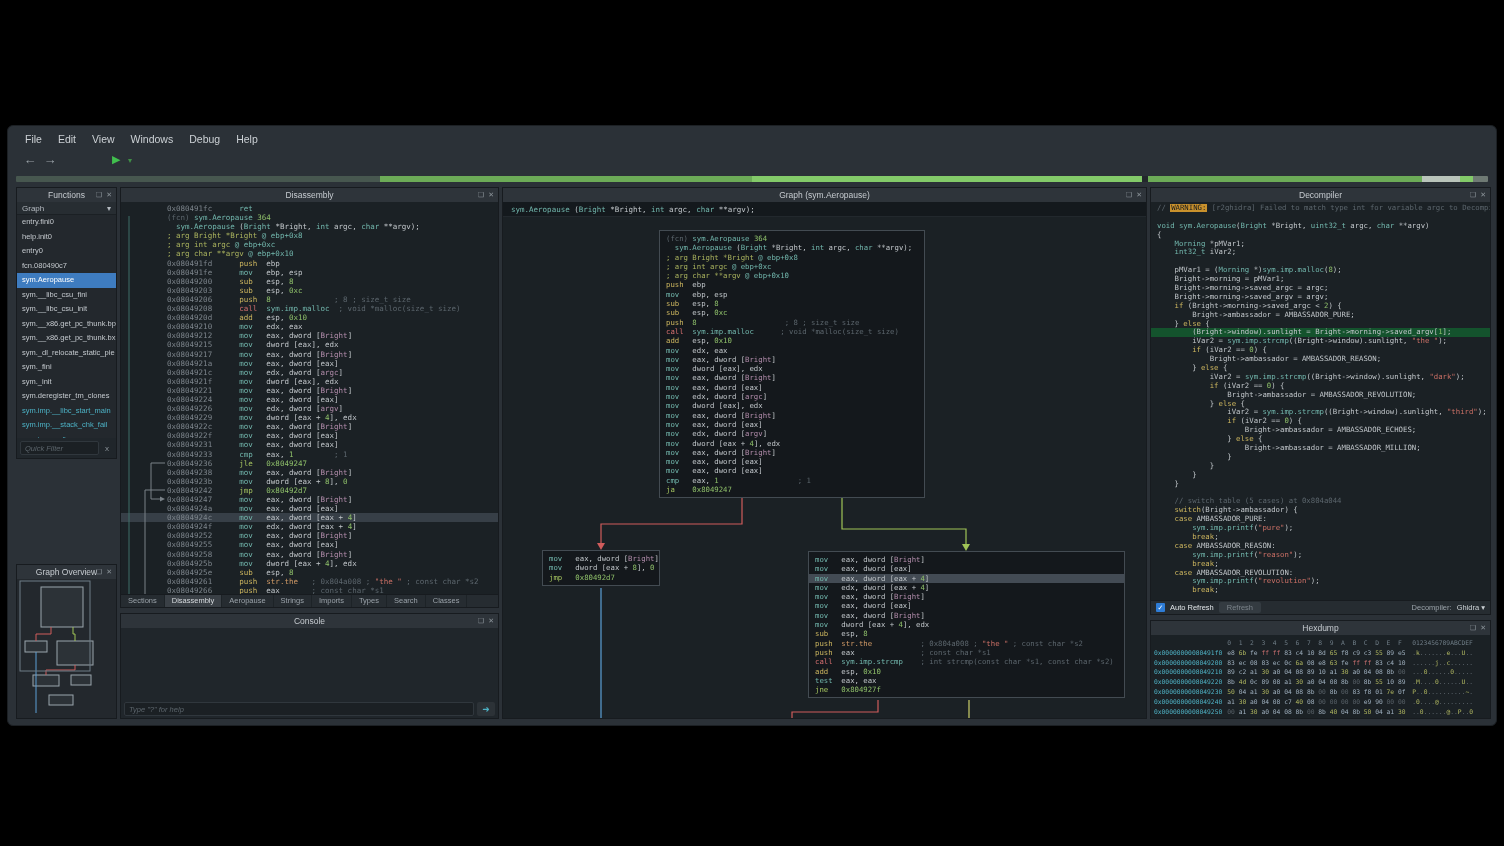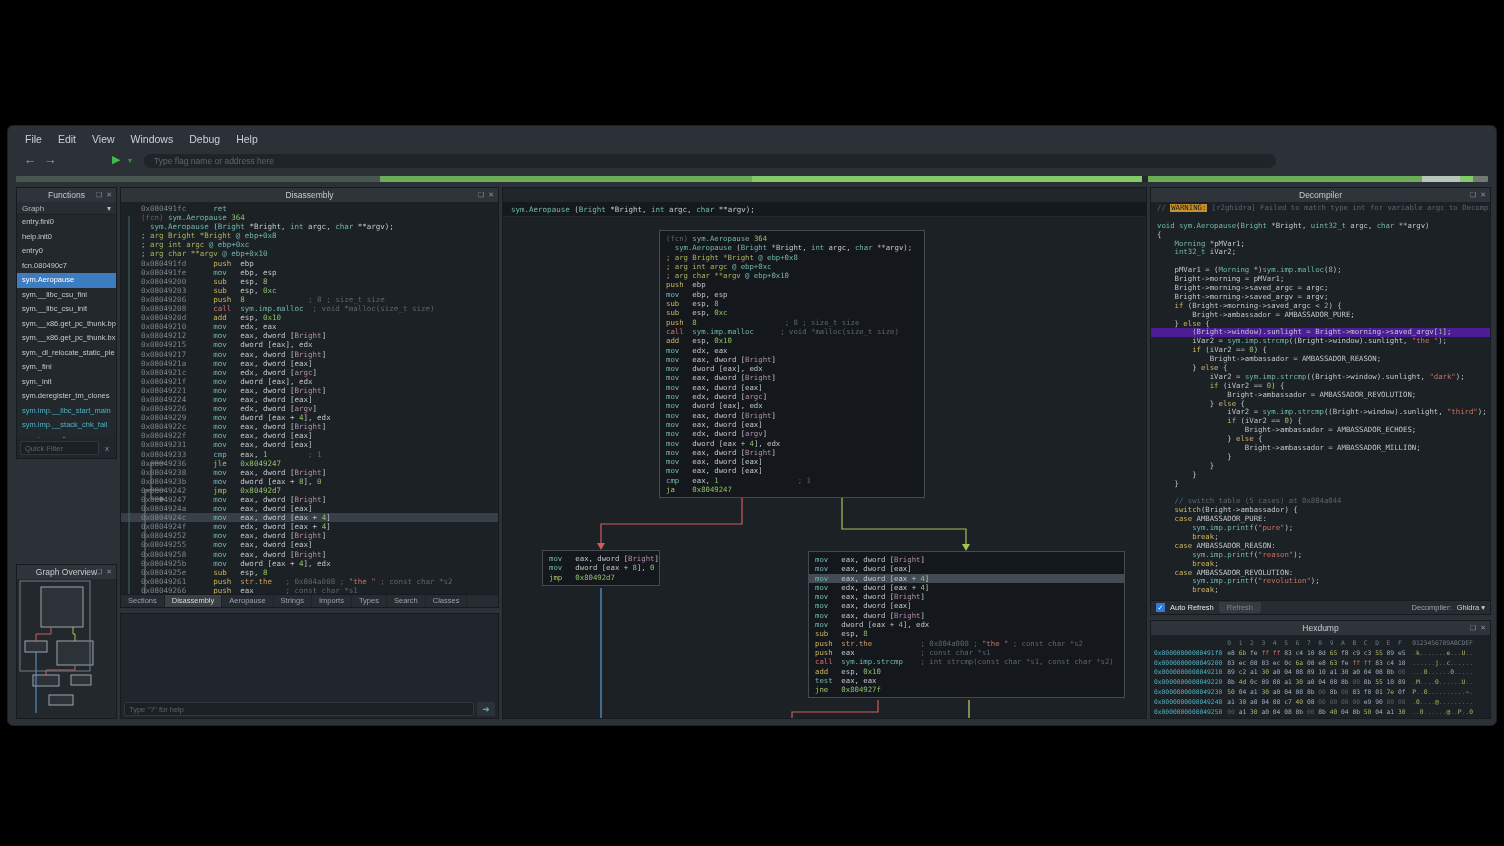--- a/index.html
+++ b/index.html
@@ -33,32 +33,32 @@
   
   #functions-panel { left:8px; top:61px; width:101px; height:272px; }
   .fn-colhead { height:13px; background:#272d32; border-bottom:1px solid #1b2024; display:flex;
                 align-items:center; justify-content:space-between; padding:0 5px; font-size:8px; color:#b4bac0; }
   .fn-list { position:absolute; top:27px; bottom:20px; left:0; right:0; overflow:hidden; background:#23282d; }
   .fn-item { height:14.5px; line-height:14.5px; padding-left:5px; font-size:7.5px; color:#c3c8cd; white-space:nowrap; overflow:hidden; }
   .fn-item.imp { color:#4cb1c4; }
   .fn-item.sel { background:#3e7cc0; color:#fff; }
   .fn-filter { position:absolute; bottom:3px; left:3px; right:3px; height:14px; display:flex; gap:2px; }
   .mini-input { flex:1; min-width:0; background:#1b2024; border:1px solid #30373d; border-radius:2px;
-                color:#c3c8cd; font-size:7.5px; padding:0 4px; outline:none; }
+                color:#c3c8cd; font-size:7.5px; padding:0 4px; outline:none;font-style:italic; }
   .clear-btn { width:12px; color:#8a9298; font-size:8px; display:flex; align-items:center; justify-content:center; }
 
   
   #overview-panel { left:8px; top:438px; width:101px; height:155px; }
   .overview-content { position:absolute; top:14px; bottom:0; left:0; right:0; background:#23282d; }
 
   
   #disassembly-panel { left:112px; top:61px; width:379px; height:421px; }
   .disasm-content { position:absolute; top:14px; bottom:13px; left:0; right:0; background:#1b2125; overflow:hidden; }
   .disasm-lines { font:7.5px/9.1px "DejaVu Sans Mono","Liberation Mono",monospace; padding-top:2px; position:relative; }
-  .disasm-lines .cl { padding-left:20px; height:9.1px; }
+  .disasm-lines .cl { padding-left:46px; height:9.1px; }
   .disasm-lines .cl.hl { background:#373f47; }
   .disasm-gutter { position:absolute; left:0; top:0; }
   .tabs-bar { position:absolute; bottom:0; left:0; right:0; height:13px; background:#262c31;
               display:flex; border-top:1px solid #171b1f; }
   .tab { padding:0 7px; font-size:7.5px; color:#9aa2a9; line-height:12px; border-right:1px solid #1d2327; }
   .tab.active { background:#3a4046; color:#d6dade; }
 
   
   #console-panel { left:112px; top:487px; width:379px; height:106px; }
   .console-content { position:absolute; top:14px; bottom:18px; left:0; right:0; background:#1b2125; overflow:hidden; padding:2px 6px; }
@@ -82,21 +82,21 @@
   .gnode .cl.hl { background:#434b54; }
   #gnode1 { left:156px; top:13px; width:266px; }
   #gnode2 { left:39px;  top:333px; width:118px; }
   #gnode3 { left:305px; top:334px; width:317px; }
 
   
   #decompiler-panel { left:1142px; top:61px; width:341px; height:428px; }
   .dec-content { position:absolute; top:14px; bottom:14px; left:0; right:0; background:#1b2125; overflow:hidden; padding-top:2px; }
   .dec-lines { font:7.3px/8.9px "DejaVu Sans Mono","Liberation Mono",monospace; }
   .dec-lines .cl { padding-left:6px; height:8.9px; }
-  .dec-lines .cl.hl { background:#4c1d95; }
+  .dec-lines .cl.hl { background:#14532d; }
   .dec-footer { position:absolute; bottom:0; left:0; right:0; height:14px; background:#262c31;
                 border-top:1px solid #171b1f; display:flex; align-items:center; gap:5px; padding:0 5px; }
   .checkbox { width:9px; height:9px; background:#2e7cd6; border-radius:1px; color:#fff;
               font-size:7px; line-height:9px; text-align:center; }
   .dec-footer .lbl { font-size:7.5px; color:#dfe3e6; }
   .refresh-btn { background:#343b41; border-radius:2px; color:#7b838a; font-size:7.5px; padding:1px 8px; }
   .spacer { flex:1; }
   .dec-sel-label { font-size:7.5px; color:#9aa2a9; }
   .dec-sel { font-size:7.5px; color:#ccd1d5; }
 
@@ -128,21 +128,20 @@
       <div class="menu-item">Windows</div>
       <div class="menu-item">Debug</div>
       <div class="menu-item">Help</div>
     </div>
 
   <div class="toolbar">
     <span class="nav-btn" style="left:14px">←</span>
     <span class="nav-btn" style="left:34px">→</span>
     <span class="play-btn">▶</span>
     <span class="play-dd">▾</span>
-    <input class="addr-input" placeholder="Type flag name or address here" style="">
   </div>
 
   <div class="seek-bar">
       <div style="width: 24.7%; background: rgb(71, 87, 79);"></div>
       <div style="width: 25.3%; background: rgb(108, 171, 87);"></div>
       <div style="width: 26.5%; background: rgb(131, 202, 105);"></div>
       <div style="width: 0.4%; background: rgb(35, 40, 44);"></div>
       <div style="width: 18.6%; background: rgb(108, 171, 87);"></div>
       <div style="width: 2.6%; background: rgb(185, 196, 186);"></div>
       <div style="width: 0.9%; background: rgb(131, 202, 105);"></div>
@@ -282,27 +281,41 @@
         <div class="tab">Aeropause</div>
         <div class="tab">Strings</div>
         <div class="tab">Imports</div>
         <div class="tab">Types</div>
         <div class="tab">Search</div>
         <div class="tab">Classes</div>
       </div>
   </div>
 
   <div class="panel" id="console-panel">
+    <div class="panel-header">
+      <span class="panel-title">Console</span>
+      <span class="panel-icons">
+        <span>❏</span>
+        <span>✕</span>
+      </span>
+    </div>
     <div class="console-input-row">
       <input class="mini-input" placeholder="Type &quot;?&quot; for help" style="">
       <span class="send-btn">➜</span>
     </div>
   </div>
 
   <div class="panel" id="graph-panel">
+    <div class="panel-header">
+      <span class="panel-title">Graph (sym.Aeropause)</span>
+      <span class="panel-icons">
+        <span>❏</span>
+        <span>✕</span>
+      </span>
+    </div>
     <div class="graph-sig">
       <div class="lines sig-lines">
           <div class="cl"><span class="tk-f">sym.Aeropause</span><span class="tk-r"> (</span><span class="tk-m1">Bright</span><span class="tk-r"> *Bright, </span><span class="tk-m1">int</span><span class="tk-r"> argc, </span><span class="tk-m1">char</span><span class="tk-r"> **argv);</span></div>
         </div>
     </div>
     <div class="graph-canvas">
       <svg class="edges" width="643" height="503">
         <polyline points="239,281 239,307 98,307 98,329" fill="none" stroke="#d05c5c" stroke-width="1.2"></polyline>
         <polygon points="98,333 94,326 102,326" fill="#d05c5c"></polygon>
         <polyline points="339,281 339,312 463,312 463,330" fill="none" stroke="#a0c457" stroke-width="1.2"></polyline>

